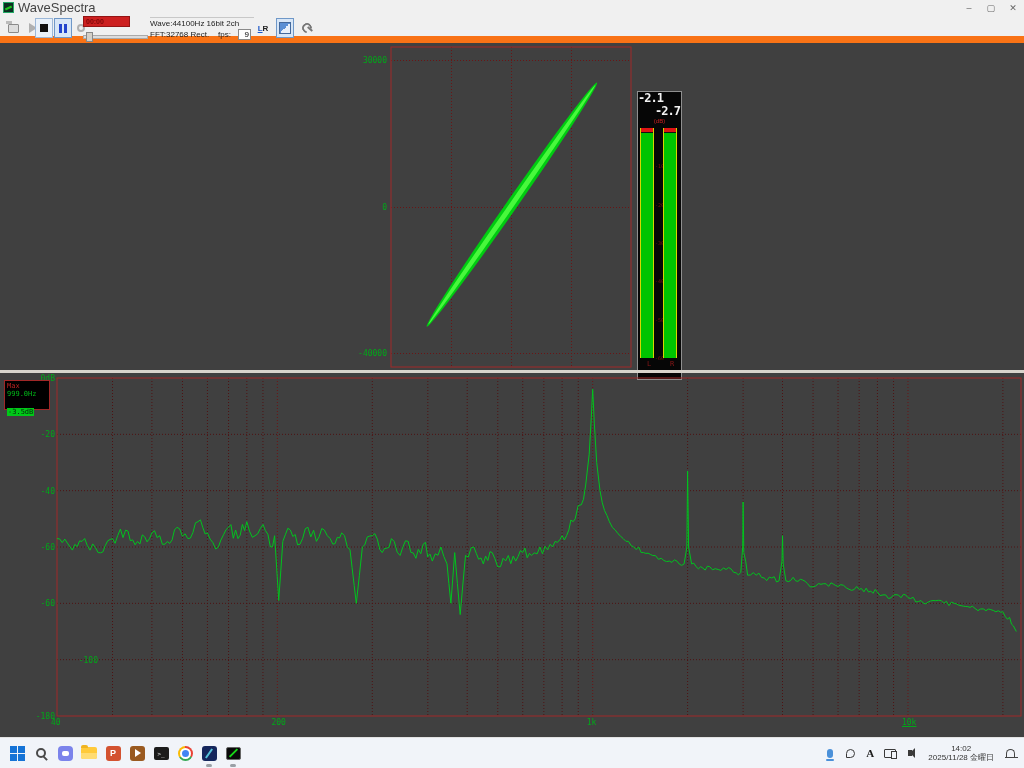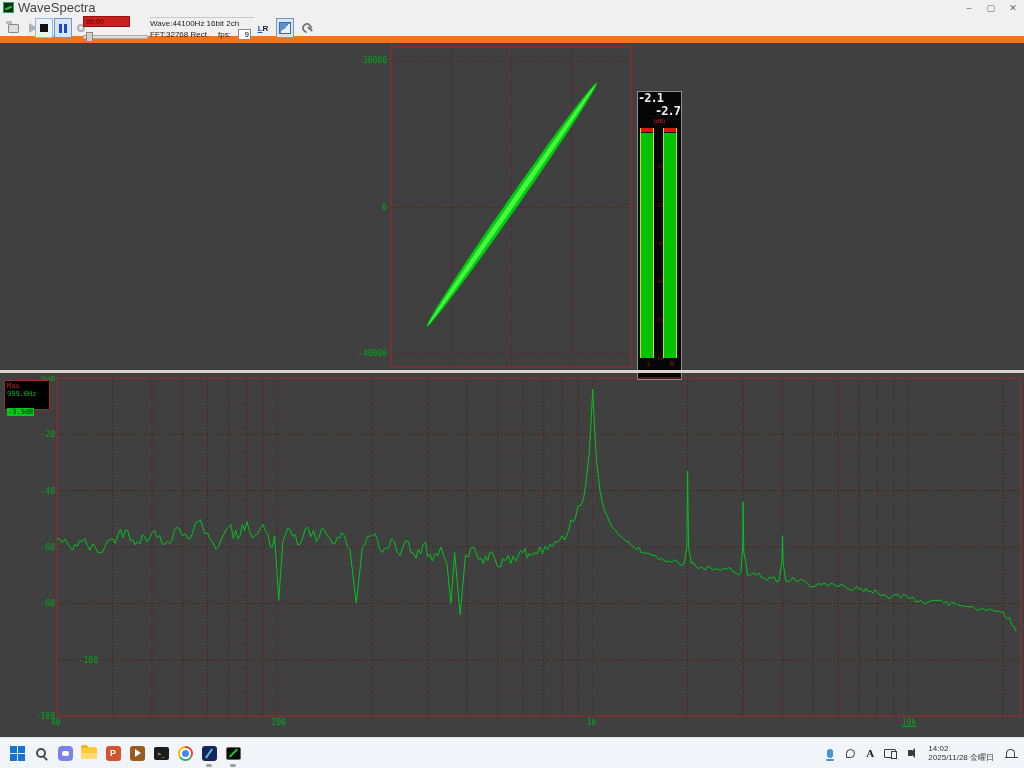--- a/index.html
+++ b/index.html
@@ -145,21 +145,21 @@
   .ic-dev { width:9px; height:9px; border:1.5px solid #3a3a3a; border-radius:50% 50% 50% 0; }
   .ic-ime { font-size:11px; font-weight:bold; color:#1a1a1a;
     font-family:"Liberation Serif", serif; }
   .ic-net { width:12px; height:9px; border:1.5px solid #3a3a3a; border-radius:1px; }
   .ic-net::after { content:""; position:absolute; right:-2px; bottom:-2px; width:4px;
     height:6px; background:#f1f4f9; border:1.2px solid #3a3a3a; }
   .ic-spk { width:4px; height:6px; background:#3a3a3a; }
   .ic-spk::after { content:""; position:absolute; left:2px; top:-2px; width:0; height:0;
     border-right:5px solid #3a3a3a; border-top:5px solid transparent;
     border-bottom:5px solid transparent; }
-  .clock { text-align:left; font-size:8px; color:#333; line-height:9px; margin:0 6px 0 8px;
+  .clock { text-align:center; font-size:8px; color:#333; line-height:9px; margin:0 6px 0 8px;
     white-space:nowrap; }
   .ic-bell { width:9px; height:8px; border:1.3px solid #444; border-bottom:none;
     border-radius:5px 5px 0 0; }
   .ic-bell::after { content:""; position:absolute; left:-2px; bottom:-1px; width:13px;
     height:1.5px; background:#444; }
 </style>
 </head>
 <body>
 
 <div class="screen">
@@ -291,21 +291,21 @@
         <line x1="1002.9000000000001" y1="378" x2="1002.9000000000001" y2="716" stroke="#4f1212" stroke-width="1" stroke-dasharray="1 2"></line>
         <line x1="57" y1="434.334" x2="1021" y2="434.334" stroke="#4f1212" stroke-width="1" stroke-dasharray="1 2"></line>
         <line x1="57" y1="490.668" x2="1021" y2="490.668" stroke="#4f1212" stroke-width="1" stroke-dasharray="1 2"></line>
         <line x1="57" y1="547.002" x2="1021" y2="547.002" stroke="#4f1212" stroke-width="1" stroke-dasharray="1 2"></line>
         <line x1="57" y1="603.336" x2="1021" y2="603.336" stroke="#4f1212" stroke-width="1" stroke-dasharray="1 2"></line>
         <line x1="57" y1="659.6700000000001" x2="1021" y2="659.6700000000001" stroke="#4f1212" stroke-width="1" stroke-dasharray="1 2"></line>
         <rect x="57" y="378" width="964" height="338" fill="none" stroke="#a02828" stroke-width="1"></rect>
         <polyline points="57.0,538.6 59.6,538.9 62.2,542.6 64.8,539.1 67.4,543.1 70.1,547.0 72.4,550.1 74.8,544.4 77.2,546.6 79.6,540.9 82.0,541.4 84.7,538.5 87.3,545.5 90.0,550.2 92.7,543.9 95.4,547.6 98.1,552.6 100.5,552.8 102.9,551.9 105.3,545.6 107.7,540.8 110.1,539.5 112.5,538.6 115.1,543.3 117.7,535.6 120.4,529.1 123.0,537.6 125.6,530.1 128.0,531.2 130.3,540.7 132.7,539.9 135.1,544.8 137.5,541.4 139.9,544.0 142.3,534.9 144.7,536.8 147.1,541.9 149.5,538.6 151.9,532.9 154.5,530.7 157.1,537.6 159.7,535.7 162.4,544.3 165.0,544.2 167.3,541.5 169.7,543.4 172.1,539.9 174.5,529.9 176.9,527.3 179.6,528.8 182.4,536.2 185.1,533.8 187.8,538.6 190.4,538.1 192.9,532.6 195.5,522.8 198.0,521.7 200.4,519.8 202.7,527.2 205.1,533.9 207.4,532.9 210.2,539.2 212.9,542.6 215.7,549.0 218.4,547.0 220.9,540.0 223.5,534.8 226.0,529.7 228.5,527.3 230.9,524.6 233.3,538.3 235.6,530.0 238.0,538.6 240.2,535.2 242.4,524.4 244.6,530.6 246.8,521.7 249.6,531.4 252.4,537.3 255.1,535.7 257.7,533.8 260.3,528.5 263.0,524.5 265.4,530.5 267.9,534.3 270.4,547.0 272.5,546.8 274.6,535.7 276.7,568.1 278.7,600.5 280.8,570.9 282.8,541.4 285.3,534.8 287.9,528.2 290.4,530.1 292.8,536.5 295.2,534.5 297.6,544.8 300.0,544.2 302.7,538.3 305.3,528.7 307.9,527.3 310.8,536.9 313.6,530.3 316.4,541.4 319.1,536.8 321.8,528.5 324.4,530.1 327.3,535.7 330.1,538.5 332.9,544.2 335.1,543.5 337.3,537.3 339.5,538.0 341.7,532.9 344.5,535.6 347.3,546.8 350.0,549.8 352.1,567.7 354.2,585.5 356.3,603.3 359.4,575.2 362.4,547.0 364.8,544.8 367.3,536.9 369.8,536.0 372.3,535.7 374.8,533.6 377.3,539.1 379.7,549.3 382.2,552.6 384.5,548.5 386.8,548.2 389.1,547.2 391.4,538.6 394.3,541.6 397.2,552.2 400.1,555.5 402.8,547.1 405.5,540.8 408.2,541.4 410.8,552.3 413.3,553.0 415.9,558.3 418.3,549.4 420.8,553.7 423.2,544.2 425.5,542.3 427.7,556.8 430.0,554.1 432.3,561.1 435.2,553.8 438.0,555.3 440.9,547.0 443.9,556.6 447.0,563.9 448.9,583.6 450.9,603.3 452.8,578.0 454.7,552.6 457.4,583.6 460.2,614.6 462.8,585.0 465.5,555.5 468.3,557.0 471.1,547.8 473.9,547.0 476.3,553.4 478.6,559.2 481.0,558.0 483.3,563.9 485.6,556.1 487.8,560.5 490.0,551.7 492.2,552.6 494.9,558.7 497.7,566.8 500.5,566.7 503.1,558.3 505.7,560.9 508.3,555.5 510.8,563.7 513.2,556.1 515.7,561.1 518.1,556.5 520.4,550.6 522.7,552.6 524.9,548.1 527.2,557.8 529.4,553.4 531.6,555.5 534.3,552.8 537.1,553.9 539.9,547.0 542.5,553.8 545.1,546.2 547.7,549.8 550.2,544.3 552.6,546.9 555.1,541.4 557.4,542.4 559.8,539.7 562.1,535.7 564.4,540.0 566.6,535.6 568.8,530.1 570.9,520.0 573.1,521.7 575.2,518.8 578.2,505.5 581.3,504.8 583.5,499.2 585.7,485.0 589.2,454.1 591.3,417.4 592.7,389.3 594.3,423.1 596.7,462.5 600.0,490.7 602.3,502.9 604.5,510.4 607.0,515.6 609.4,521.7 612.4,527.4 615.3,530.1 618.0,533.7 620.6,536.2 623.2,538.6 625.9,541.3 628.5,541.4 631.1,545.6 633.8,547.0 636.2,549.6 638.7,546.9 641.1,552.5 643.6,552.6 645.8,553.4 648.1,553.2 650.4,554.4 652.7,555.5 655.6,555.7 658.4,559.3 661.3,558.3 663.9,560.5 666.6,561.6 669.3,561.1 671.9,562.4 674.4,559.8 676.9,561.1 679.3,564.1 681.7,565.4 684.1,563.9 686.9,547.0 687.6,471.0 688.6,547.0 691.6,563.9 693.9,563.2 696.1,566.7 698.4,568.8 700.7,566.7 702.9,568.1 705.2,570.1 707.4,566.2 709.7,566.7 712.5,569.8 715.3,568.7 718.2,569.5 720.8,570.4 723.5,568.0 726.1,569.5 728.6,567.5 731.2,569.1 733.7,572.4 736.1,572.8 738.4,574.9 740.8,572.4 742.7,547.0 743.1,501.9 743.8,552.6 745.7,561.2 747.6,575.2 750.5,575.0 753.3,572.7 756.2,575.2 758.9,573.2 761.5,577.4 764.2,578.0 766.8,580.6 769.3,577.1 771.8,578.0 774.2,576.7 776.6,582.0 779.0,580.8 782.0,561.1 782.5,535.7 783.2,563.9 785.9,580.8 788.3,581.6 790.7,580.5 793.1,577.3 795.6,580.8 797.9,581.4 800.3,579.3 802.7,580.0 805.1,581.3 807.5,583.6 810.2,586.9 813.0,586.8 815.7,586.0 818.4,583.6 821.0,584.3 823.5,583.7 826.1,583.8 828.6,586.4 831.0,582.8 833.3,584.1 835.7,585.5 838.0,586.4 840.8,584.7 843.5,585.3 846.3,587.8 849.0,589.3 851.5,590.3 854.1,589.6 856.6,586.5 859.1,589.3 861.5,588.6 863.9,591.8 866.2,588.2 868.6,592.1 870.8,591.1 873.0,593.3 875.2,589.5 877.4,592.1 880.2,595.6 883.0,594.9 885.7,594.9 888.3,598.4 890.9,597.9 893.6,594.9 896.0,594.7 898.5,595.1 901.0,597.7 903.3,594.4 905.6,594.9 908.0,597.7 910.6,598.5 913.2,597.3 915.8,602.0 918.4,601.6 921.0,600.5 923.4,603.2 925.8,603.8 928.2,602.1 930.6,601.0 933.0,600.5 935.7,600.7 938.4,600.3 941.2,600.5 943.9,603.3 946.4,601.3 949.0,605.6 951.5,602.1 954.1,603.3 956.4,603.9 958.8,605.2 961.1,605.7 963.5,606.2 965.7,606.5 967.9,606.7 970.1,607.4 972.3,606.2 975.1,608.5 977.9,610.6 980.6,609.0 983.3,608.9 985.9,610.7 988.5,609.0 990.9,609.7 993.4,610.5 995.9,611.8 998.2,610.7 1000.6,612.2 1002.9,611.8 1005.1,616.3 1007.4,619.2 1009.6,617.4 1011.5,624.2 1013.4,625.9 1016.3,631.5" fill="none" stroke="#00c41e" stroke-width="1" stroke-linejoin="round"></polyline>
       </svg>
     <div id="spec-labels" style="position:absolute;left:0;top:330px;width:1024px;height:364px;pointer-events:none">
-        <span class="spec-label" style="right: 969px; top: 1px; position: absolute; font-family: Liberation Mono, monospace;">0dB</span>
+        <span class="spec-label" style="right: 969px; top: 1px; position: absolute;">0dB</span>
         <span class="spec-label" style="right: 969px; top: 57.334px; position: absolute;">-20</span>
         <span class="spec-label" style="right: 969px; top: 113.668px; position: absolute;">-40</span>
         <span class="spec-label" style="right: 969px; top: 170.002px; position: absolute;">-60</span>
         <span class="spec-label" style="right: 969px; top: 226.336px; position: absolute;">-60</span>
         <span class="spec-label" style="right: 926px; top: 282.67px; position: absolute;">-100</span>
         <span class="spec-label" style="right: 969px; top: 339.004px; position: absolute;">-180</span>
         <span class="spec-label" style="left: 51px; top: 345px; position: absolute;">40</span>
         <span class="spec-label" style="left: 271.385px; top: 345px; position: absolute;">200</span>
         <span class="spec-label" style="left: 586.685px; top: 345px; position: absolute;">1k</span>
         <span class="spec-label" style="left: 901.985px; top: 345px; position: absolute; text-decoration: underline;">10k</span>

